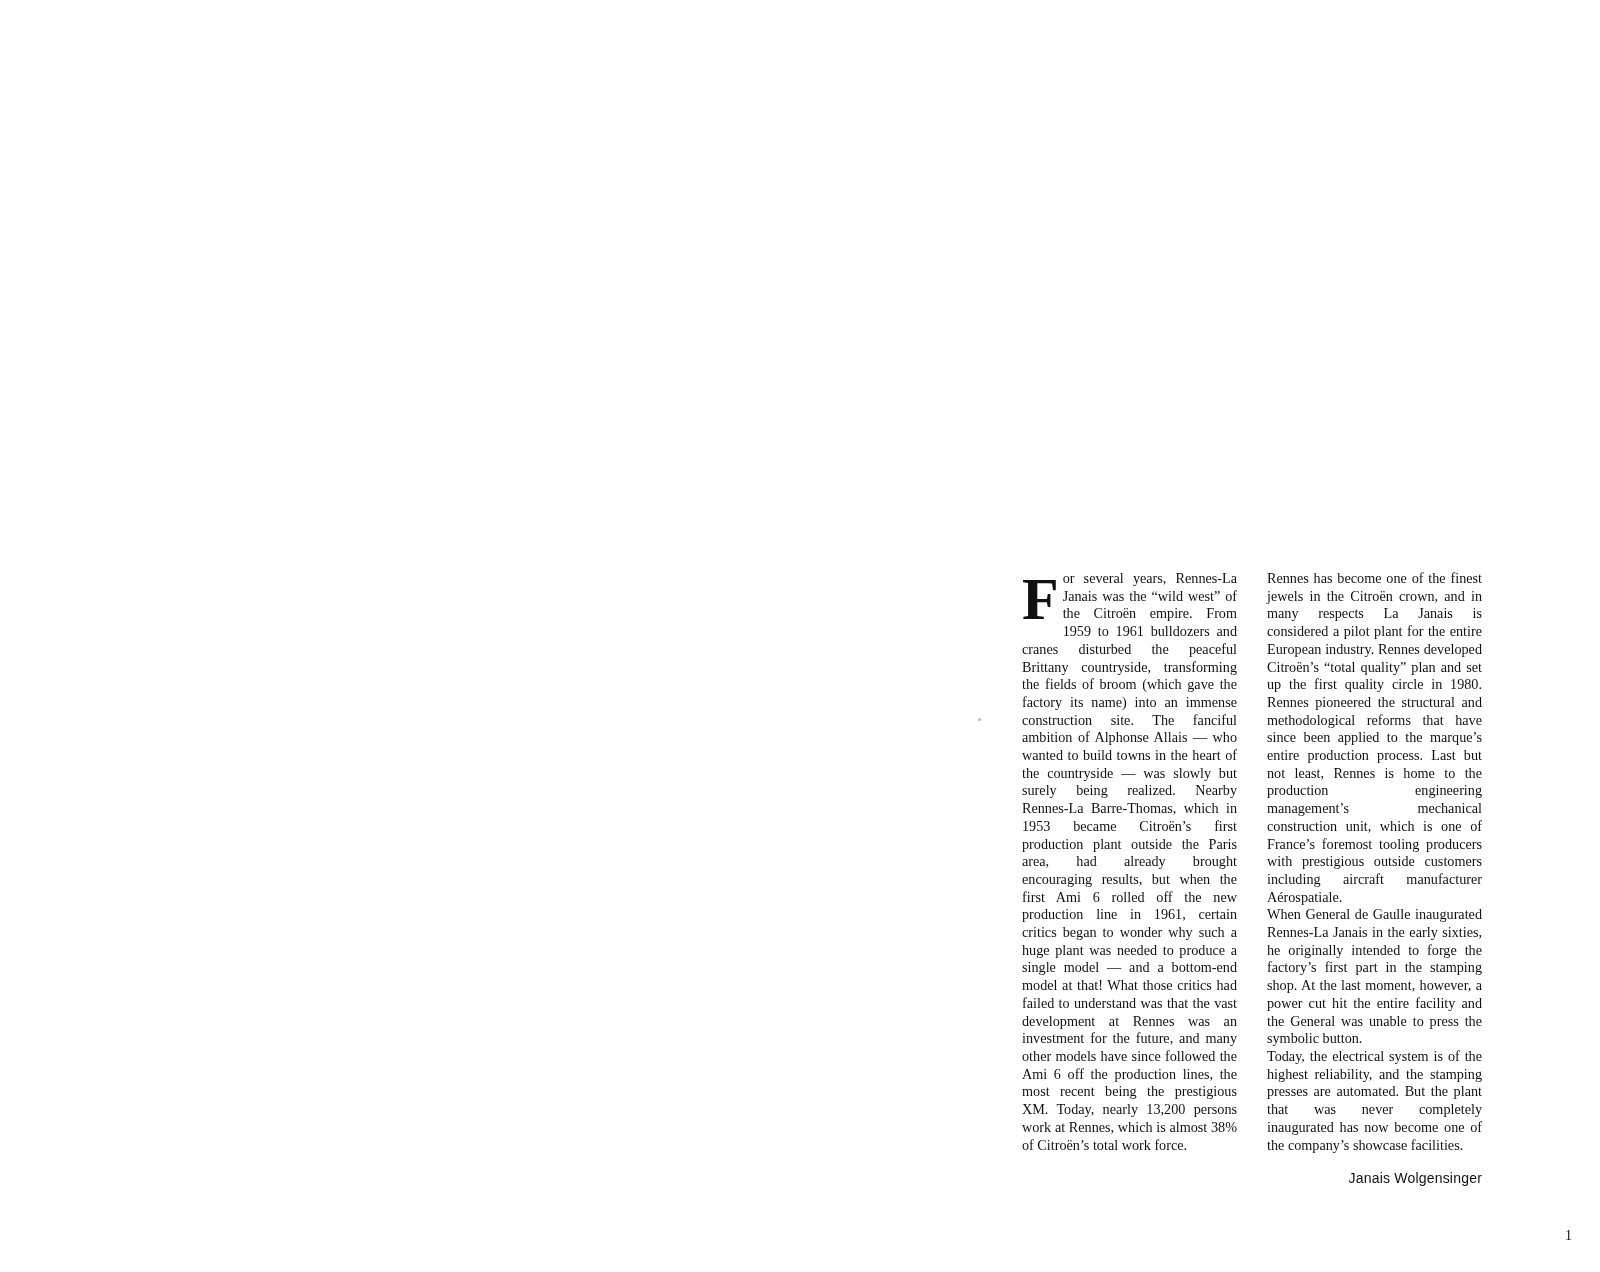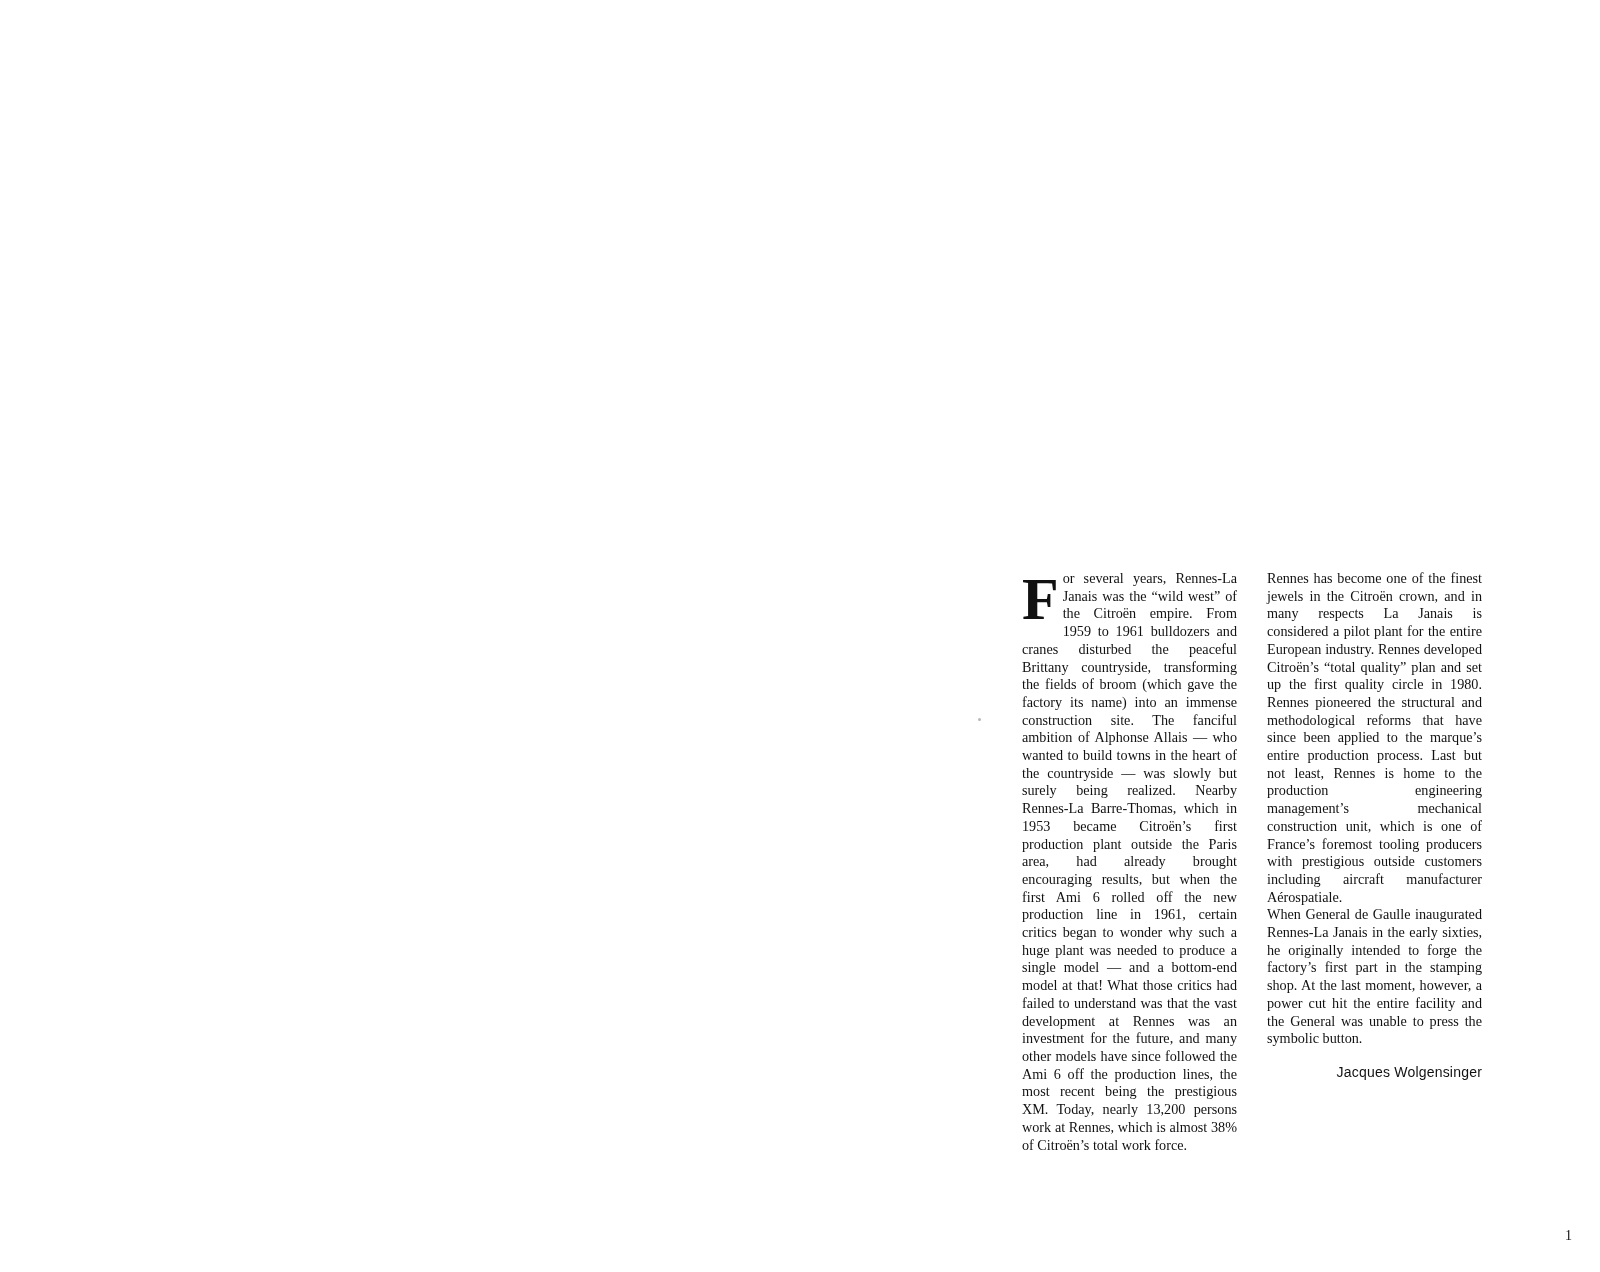--- a/index.html
+++ b/index.html
@@ -88,21 +88,22 @@
   <div class="content-area">
     <div class="columns">
 
       <div class="col left">
         <p class="para"><span class="dropcap">F</span><span>or several years, Rennes-La Janais was the “wild west” of the Citroën empire.  From 1959 to 1961 bulldozers and cranes disturbed the peaceful Brittany countryside, transforming the fields of broom (which gave the factory its name) into an immense construction site.  The fanciful ambition of Alphonse Allais — who wanted to build towns in the heart of the countryside — was slowly but surely being realized.  Nearby Rennes-La Barre-Thomas, which in 1953 became Citroën’s first production plant outside the Paris area, had already brought encouraging results, but when the first Ami 6 rolled off the new production line in 1961, certain critics began to wonder why such a huge plant was needed to produce a single model — and a bottom-end model at that!  What those critics had failed to understand was that the vast development at Rennes was an investment for the future, and many other models have since followed the Ami 6 off the production lines, the most recent being the prestigious XM.  Today, nearly 13,200 persons work at Rennes, which is almost 38% of Citroën’s total work force.</span></p>
       </div>
 
       <div class="col right">
         <p class="para">Rennes has become one of the finest jewels in the Citroën crown, and in many respects La Janais is considered a pilot plant for the entire European industry.  Rennes developed Citroën’s “total quality” plan and set up the first quality circle in 1980.  Rennes pioneered the structural and methodological reforms that have since been applied to the marque’s entire production process.  Last but not least, Rennes is home to the production engineering management’s mechanical construction unit, which is one of France’s foremost tooling producers with prestigious outside customers including aircraft manufacturer Aérospatiale.</p>
         <p class="para">When General de Gaulle inaugurated Rennes-La Janais in the early sixties, he originally intended to forge the factory’s first part in the stamping shop.  At the last moment, however, a power cut hit the entire facility and the General was unable to press the symbolic button.</p>
-        <div class="signature">Jacques Wolgensinger</div>
+        <p class="para">Today, the electrical system is of the highest reliability, and the stamping presses are automated.  But the plant that was never completely inaugurated has now become one of the company’s showcase facilities.</p>
+        <div class="signature">Janais Wolgensinger</div>
       </div>
 
     </div>
   </div>
 
   <div class="folio">1</div>
 
 </div>
 
 </body></html>

